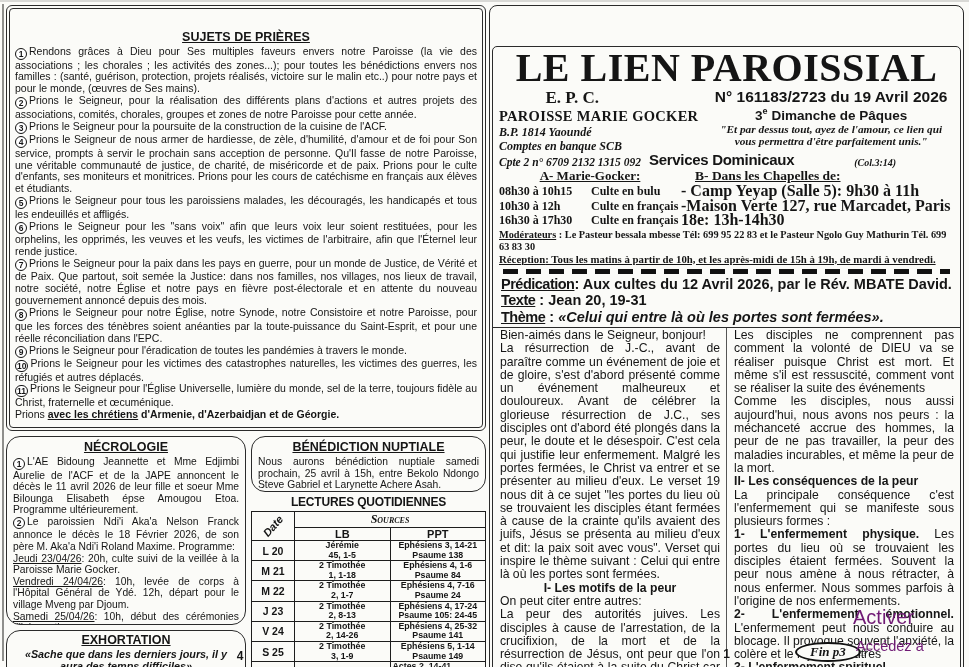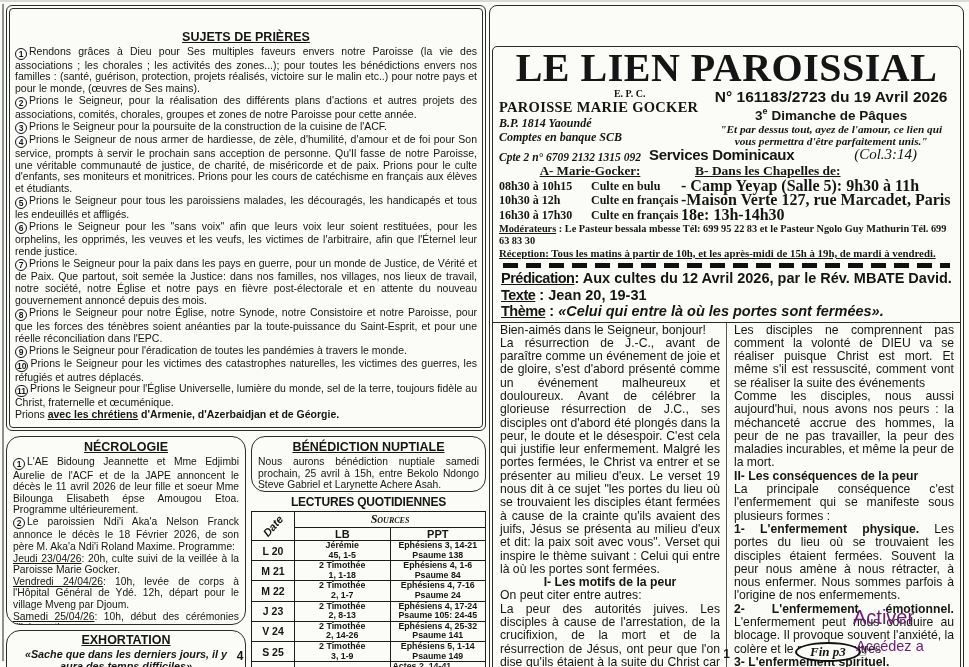--- a/index.html
+++ b/index.html
@@ -46,32 +46,32 @@
   .pagenum-left{position:absolute;left:0;top:649px;width:480px;text-align:center;font-weight:bold;font-size:12px;}
 
   
   .page-right{position:absolute;left:489px;top:5px;width:475px;}
   .rp-outer{border:1.6px solid #2b2b2b;border-radius:8px;padding:2px;}
   .rp-inner{border:1px solid #2b2b2b;border-radius:5px;height:625px;overflow:hidden;position:relative;margin-top:38px;}
   .mast-title{font-family:"Liberation Serif",serif;font-weight:bold;font-size:40px;line-height:40px;
               text-align:center;letter-spacing:0.5px;margin-top:1px;}
   .mast-grid{display:flex;padding:0 6px;}
   .mast-left{width:46%;font-family:"Liberation Serif",serif;font-weight:bold;}
-  .mast-epc{text-align:right;font-size:10px;width:70%;}
+  .mast-epc{text-align:center;font-size:17px;width:70%;}
   .mast-paroisse{font-size:14.5px;letter-spacing:0.3px;}
   .mast-it{font-style:italic;font-size:12px;line-height:14px;}
   .mast-right{width:54%;text-align:center;}
   .mast-num{font-weight:bold;font-size:15.5px;}
   .mast-dim{font-weight:bold;font-size:13.5px;}
   .mast-dim sup{font-size:9px;}
   .mast-quote{font-family:"Liberation Serif",serif;font-weight:bold;font-style:italic;font-size:11.3px;line-height:12.5px;}
   .mast-bottomrow{display:flex;align-items:flex-end;padding:0 6px;margin-top:-2px;text-align:center;}
   .cpte{font-family:"Liberation Serif",serif;font-weight:bold;font-style:italic;font-size:11.5px;}
   .servdom{font-weight:800;font-size:15px;letter-spacing:-0.3px;margin-left:8px;}
-  .colref{font-family:"Liberation Serif",serif;font-weight:normal;font-style:italic;font-size:15px;margin-left:60px;}
+  .colref{font-family:"Liberation Serif",serif;font-weight:bold;font-style:italic;font-size:10px;margin-left:60px;}
 
   .services{padding:0 6px;font-family:"Liberation Serif",serif;font-weight:bold;}
   .serv-flex{display:flex;}
   .serv-a{width:40%;}
   .serv-b{width:60%;}
   .serv-a-title{text-align:center;text-decoration:underline;font-size:13px;}
   .serv-row{display:flex;font-size:12px;line-height:14.5px;}
   .serv-time{width:92px;}
   .serv-b-title{text-decoration:underline;font-size:13.5px;margin-left:14px;}
   .serv-b-line{font-size:16px;line-height:14.5px;}

